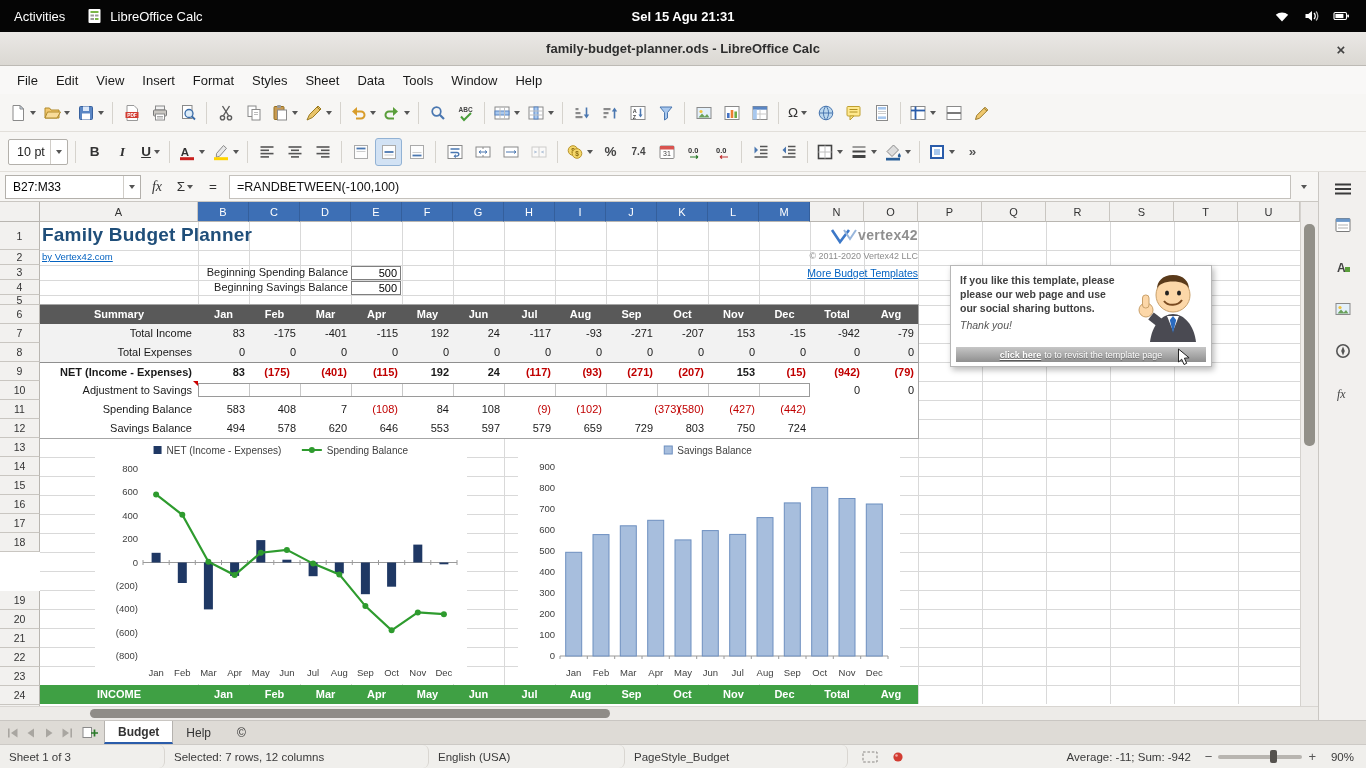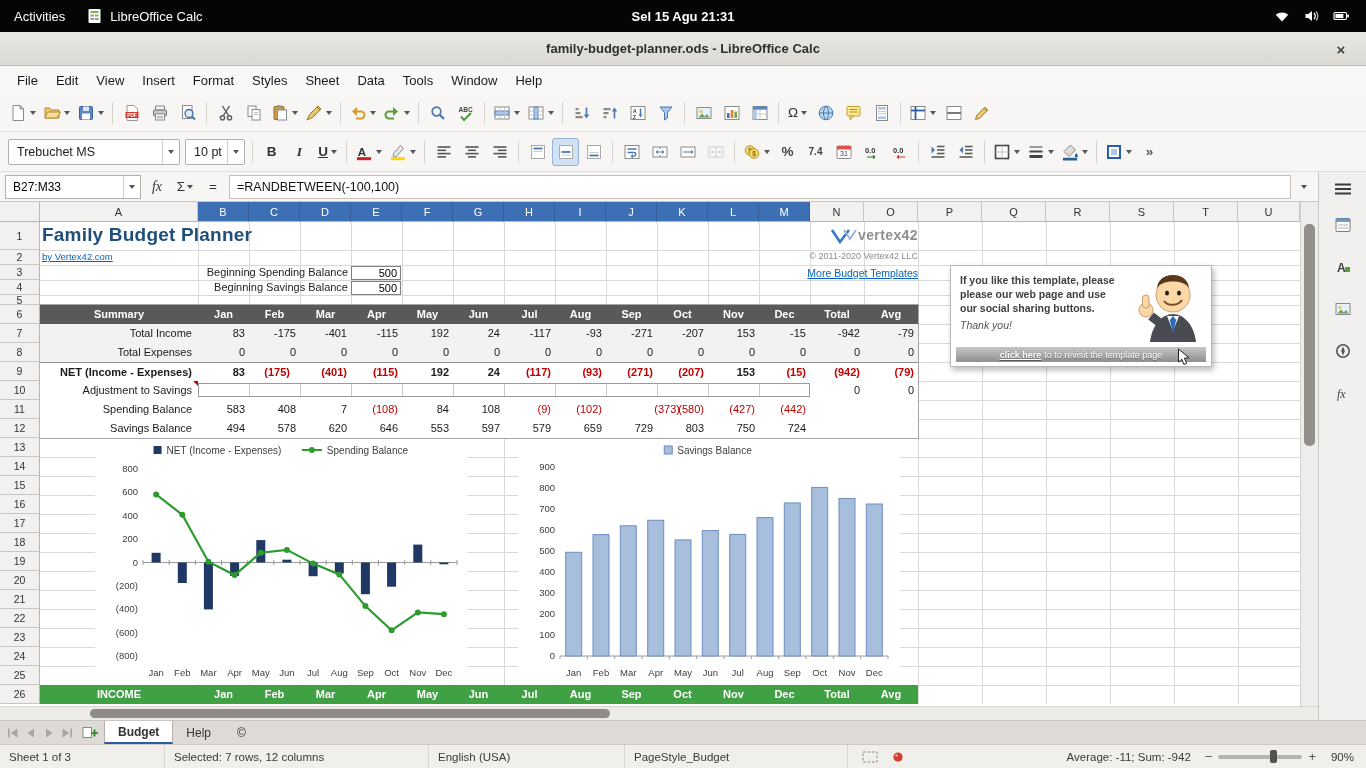--- a/index.html
+++ b/index.html
@@ -124,21 +124,21 @@
 
   
   .tabbar { height:24px; background:#dedbd6; border-top:1px solid #c9c6c2; display:flex; align-items:center; padding-left:4px; font-size:12px; }
   .tnav { width:18px; height:100%; display:flex; align-items:center; justify-content:center; }
   .taddsheet { width:22px; height:100%; display:flex; align-items:center; justify-content:center; margin:0 3px; }
   .stab { height:100%; display:flex; align-items:center; padding:0 13px; color:#333; }
   .stab.active { background:#fff; font-weight:bold; border-left:1px solid #b5b2ae; border-right:1px solid #b5b2ae; border-bottom:2px solid #2a5caa; }
 
   
   .statusbar { height:24px; background:#f0efec; border-top:1px solid #cdcac6; display:flex; align-items:center; font-size:11.5px; color:#3a3a3a; }
-  .sb-seg { height:100%; display:flex; align-items:center; padding-left:9px; border-right:1px solid #d9d6d1; }
+  .sb-seg { height:100%; display:flex; align-items:center; padding-left:9px; border-right:1px solid #d9d6d1;border-radius:6px; }
   .seg1 { width:165px; } .seg2 { width:264px; } .seg3 { width:223px; } .sb-lang { width:196px; }
   .sb-ic { display:flex; align-items:center; margin-left:14px; }
   .sb-flex { flex:1; }
   .sb-stats { padding:0 14px; border-right:none; }
   .zoom { display:flex; align-items:center; gap:6px; margin-right:8px; }
   .zminus,.zplus { font-size:13px; color:#555; }
   .ztrack { width:84px; height:4px; background:#b8b5b0; border-radius:2px; position:relative; }
   .zthumb { position:absolute; left:52px; top:-5px; width:7px; height:13px; background:#55524e; border-radius:2px; }
   .sb-zoomtext { width:42px; text-align:right; padding-right:12px; }
 </style>
@@ -494,26 +494,20 @@
       <div class="tbtn">
         <span class="ic">
           <svg width="18" height="18" viewBox="0 0 18 18">
             <path d="M2.5 15.5l1.2-4 8.3-8.3 2.8 2.8-8.3 8.3z" fill="#f0c86e" stroke="#9a7a2a"></path>
             <path d="M11 4.2l2.8 2.8" stroke="#9a7a2a"></path>
           </svg>
         </span>
       </div>
     </div>
   <div class="toolbar tb2" id="tbfmt">
-      <div class="combo font-combo">
-        <span class="combo-text">Trebuchet MS</span>
-        <span class="combo-dd">
-          <span class="dd"></span>
-        </span>
-      </div>
       <div class="combo size-combo">
         <span class="combo-text">10 pt</span>
         <span class="combo-dd">
           <span class="dd"></span>
         </span>
       </div>
       <div class="tsep"></div>
       <div class="tbtn">
         <span class="ic">
           <span class="g g-bold">B</span>
@@ -827,21 +821,21 @@
             <div class="rhcell" style="height: 19px;">9</div>
             <div class="rhcell" style="height: 19px;">10</div>
             <div class="rhcell" style="height: 19px;">11</div>
             <div class="rhcell" style="height: 19px;">12</div>
             <div class="rhcell" style="height: 19px;">13</div>
             <div class="rhcell" style="height: 19px;">14</div>
             <div class="rhcell" style="height: 19px;">15</div>
             <div class="rhcell" style="height: 19px;">16</div>
             <div class="rhcell" style="height: 19px;">17</div>
             <div class="rhcell" style="height: 19px;">18</div>
-            <div class="rhcell" style="height: 19px;">19</div>
+            <div class="rhcell" style="height: 19px; margin-top: 39px;">19</div>
             <div class="rhcell" style="height: 19px;">20</div>
             <div class="rhcell" style="height: 19px;">21</div>
             <div class="rhcell" style="height: 19px;">22</div>
             <div class="rhcell" style="height: 19px;">23</div>
             <div class="rhcell" style="height: 19px;">24</div>
             <div class="rhcell" style="height: 19px;">25</div>
             <div class="rhcell" style="height: 19px;">26</div>
           </div>
         <div class="canvas" id="canvas">
             <div class="gline" style="left: 158px; top: 0px; width: 1px; height: 482px;"></div>

